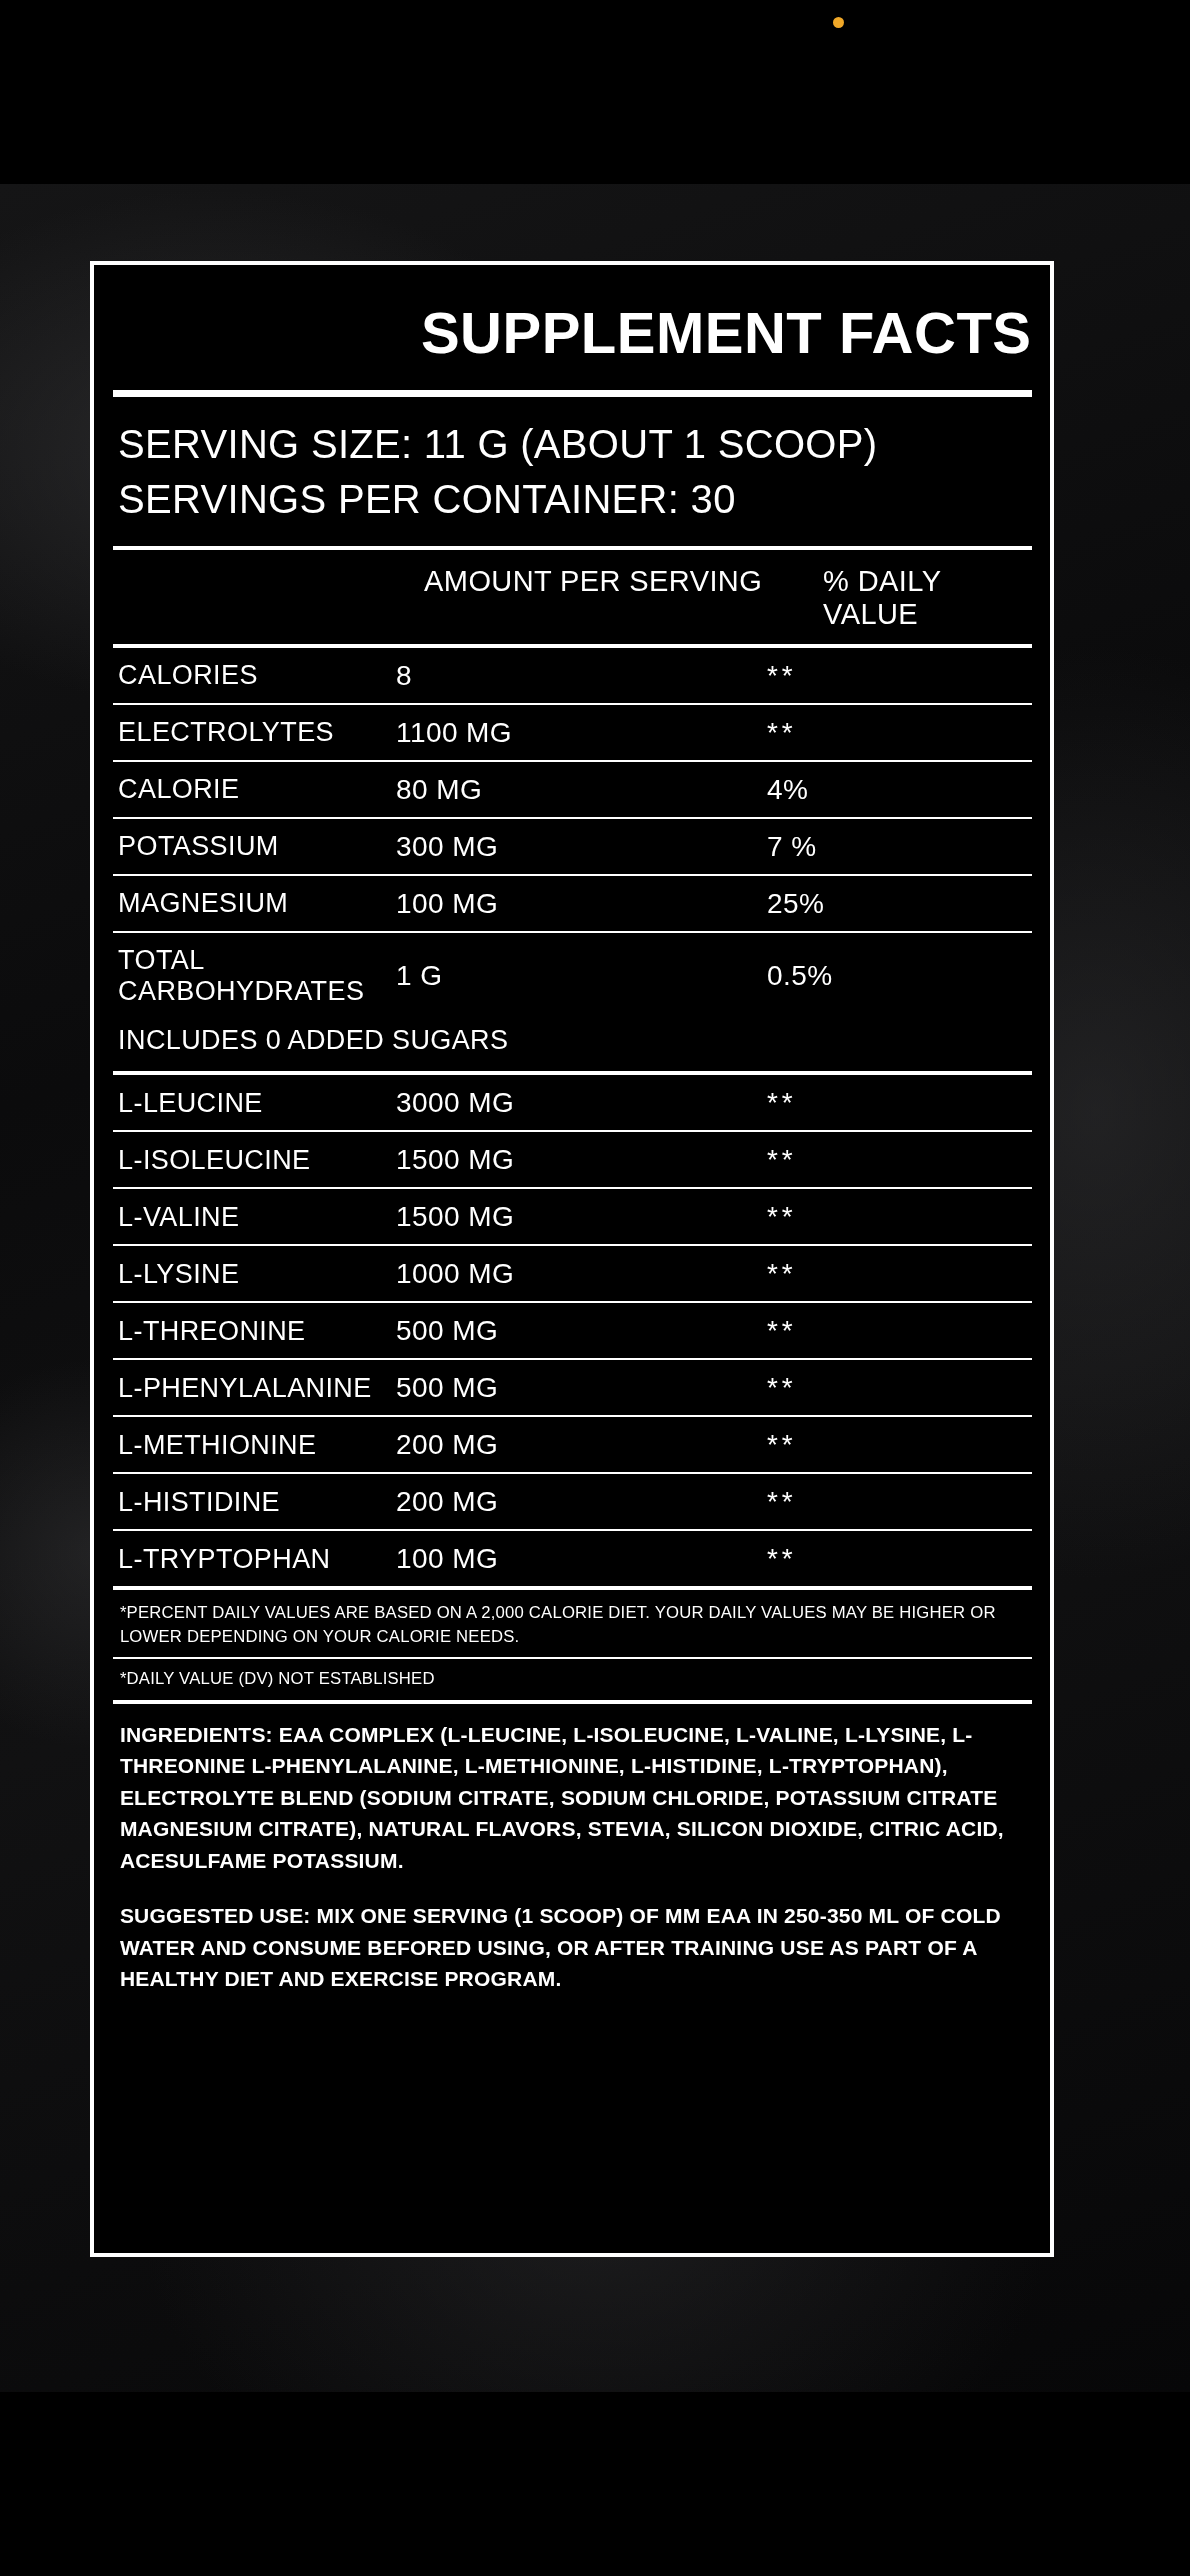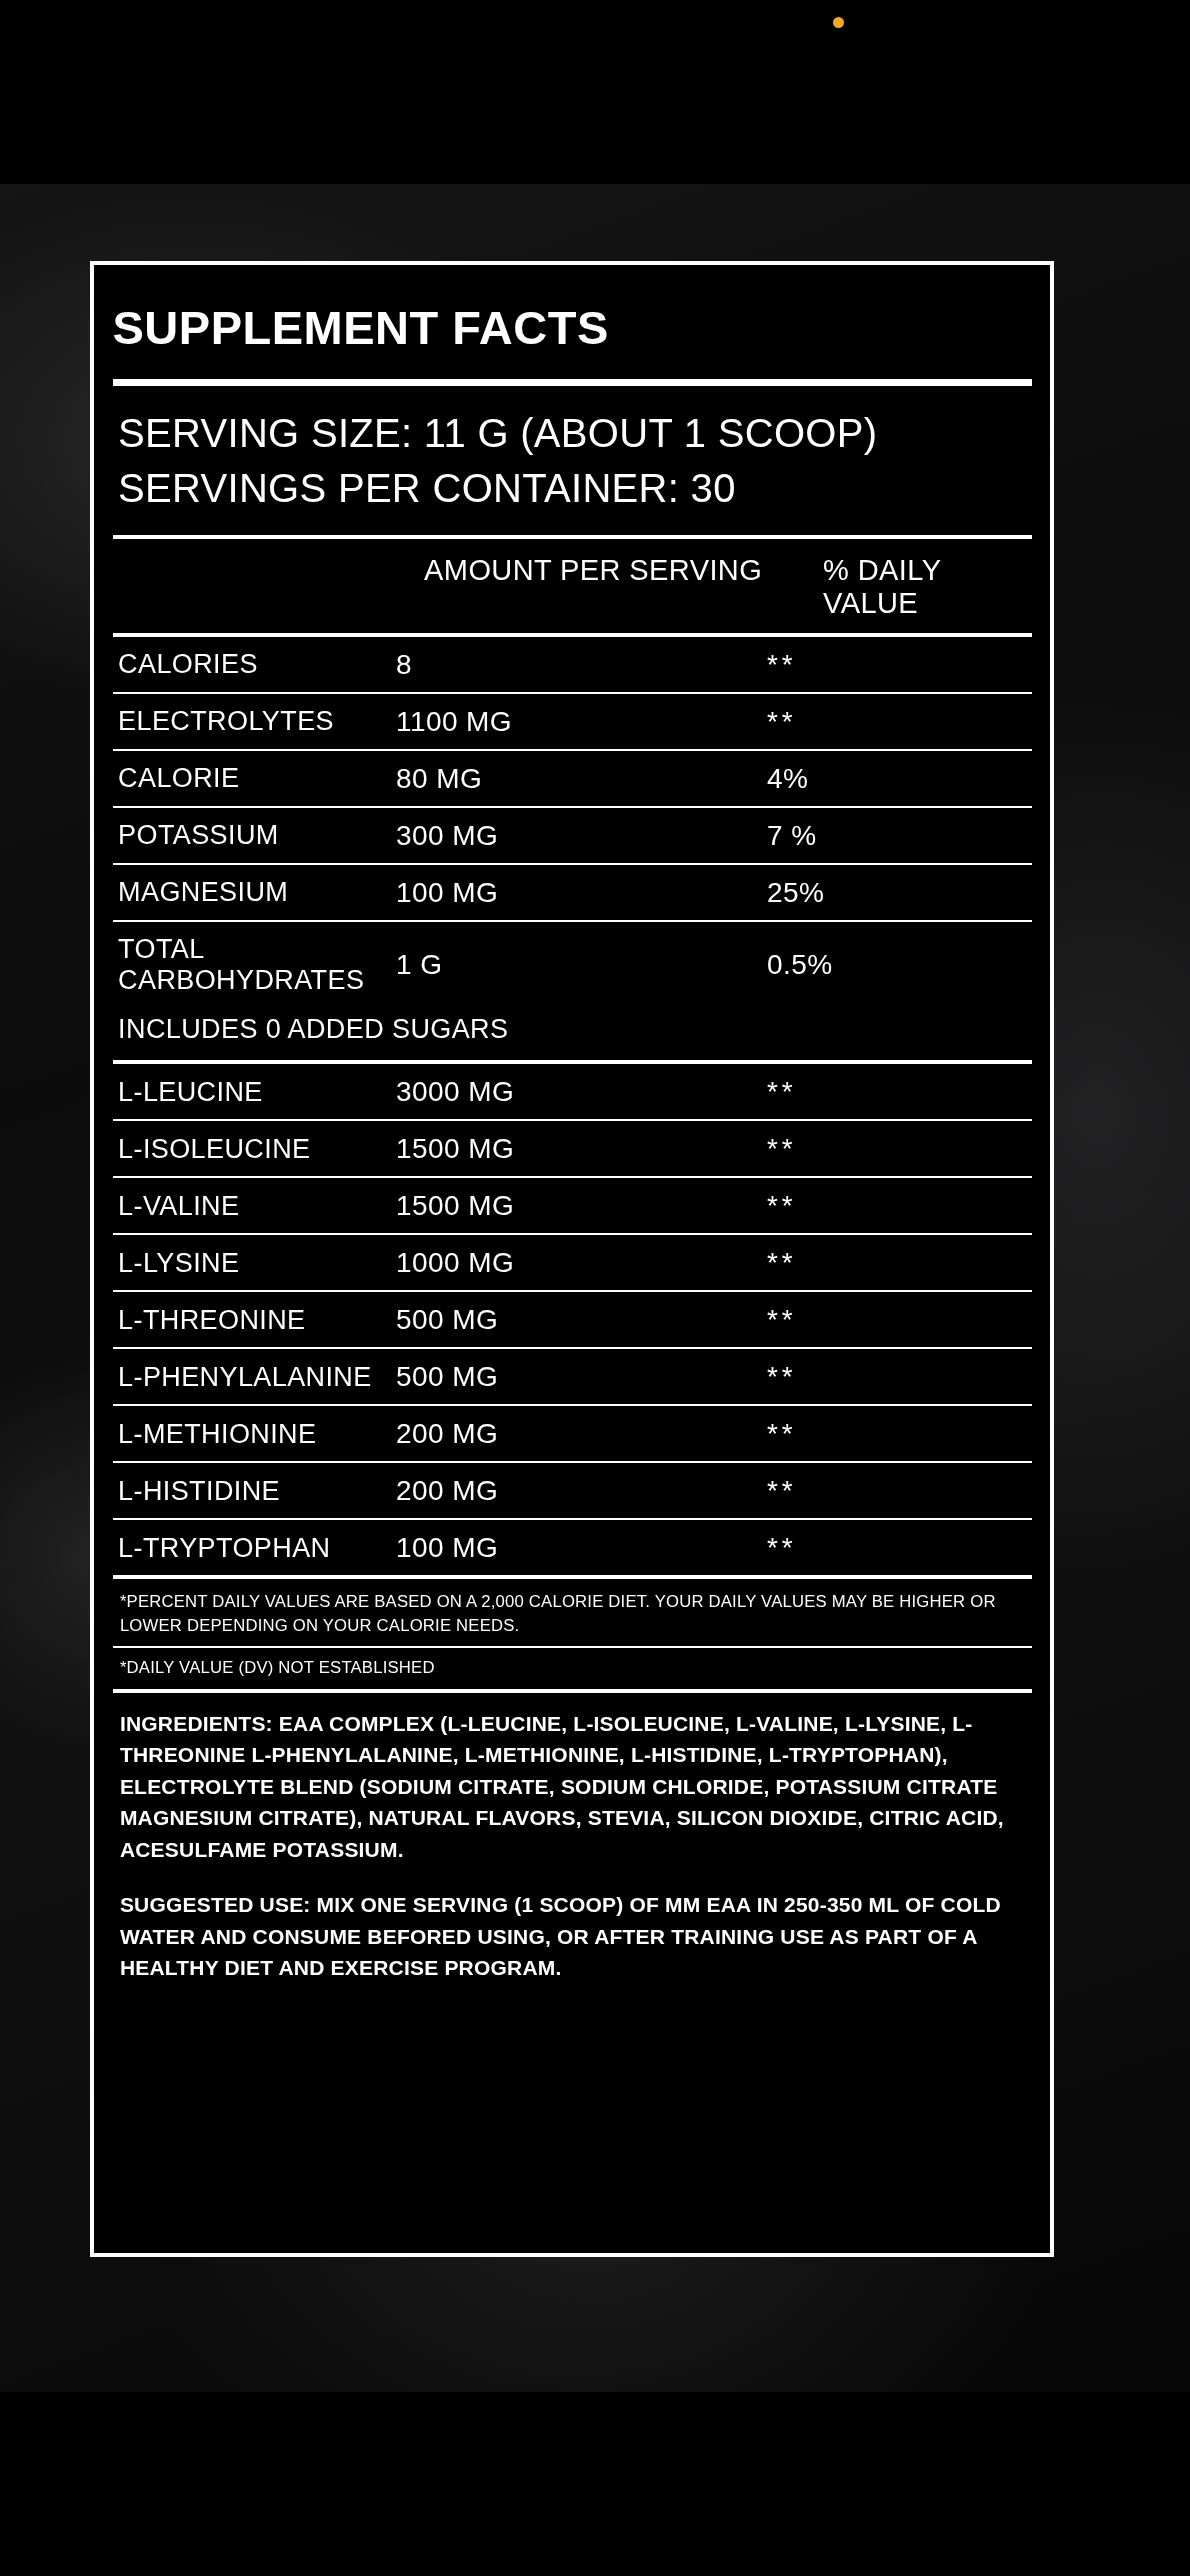--- a/index.html
+++ b/index.html
@@ -69,24 +69,24 @@
     box-sizing: border-box;
     padding: 16.7px 18.5px 15px 18.5px;
   }
   .inner {
     width: 100%;
     height: 100%;
     box-sizing: border-box;
   }
 
   .title {
-    font-size: 47px;
+    font-size: 58px;
     font-weight: bold;
     letter-spacing: 0.5px;
-    text-align: left;
+    text-align: right;
     line-height: 1.0;
     padding: 22px 0 28px 0;
   }
   .rule-thick {
     border-bottom: 7.4px solid #ffffff;
     margin: 0 0 0 0;
   }
   .rule-med {
     border-bottom: 4.6px solid #ffffff;
   }

